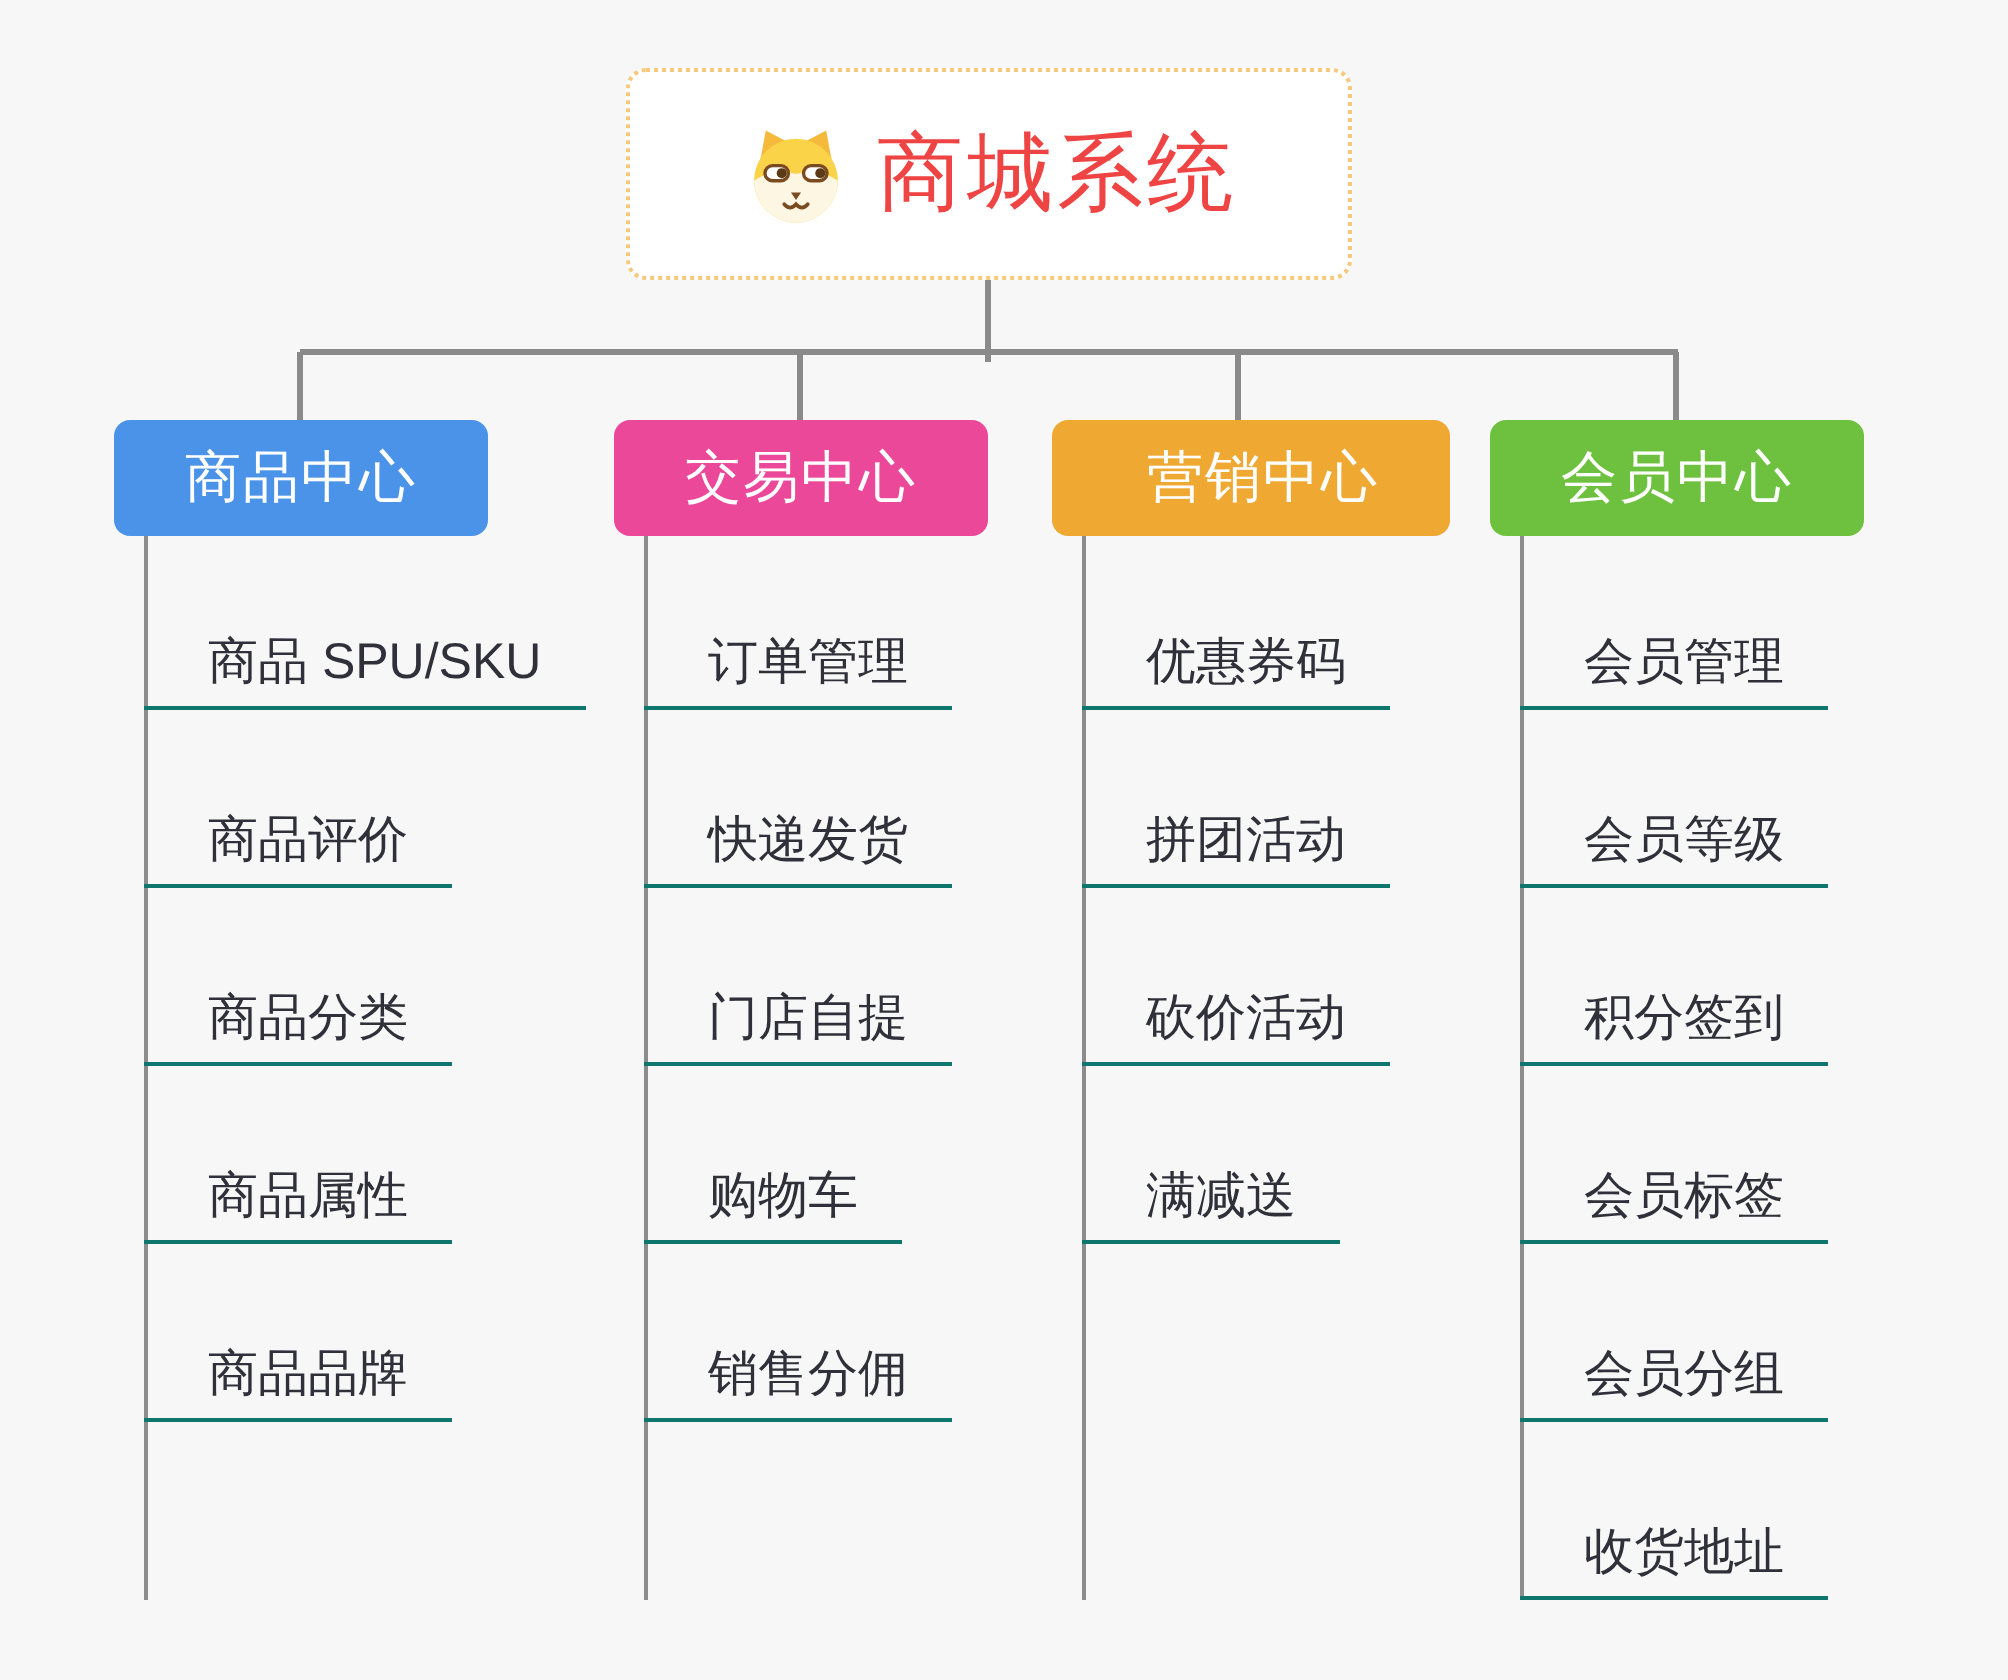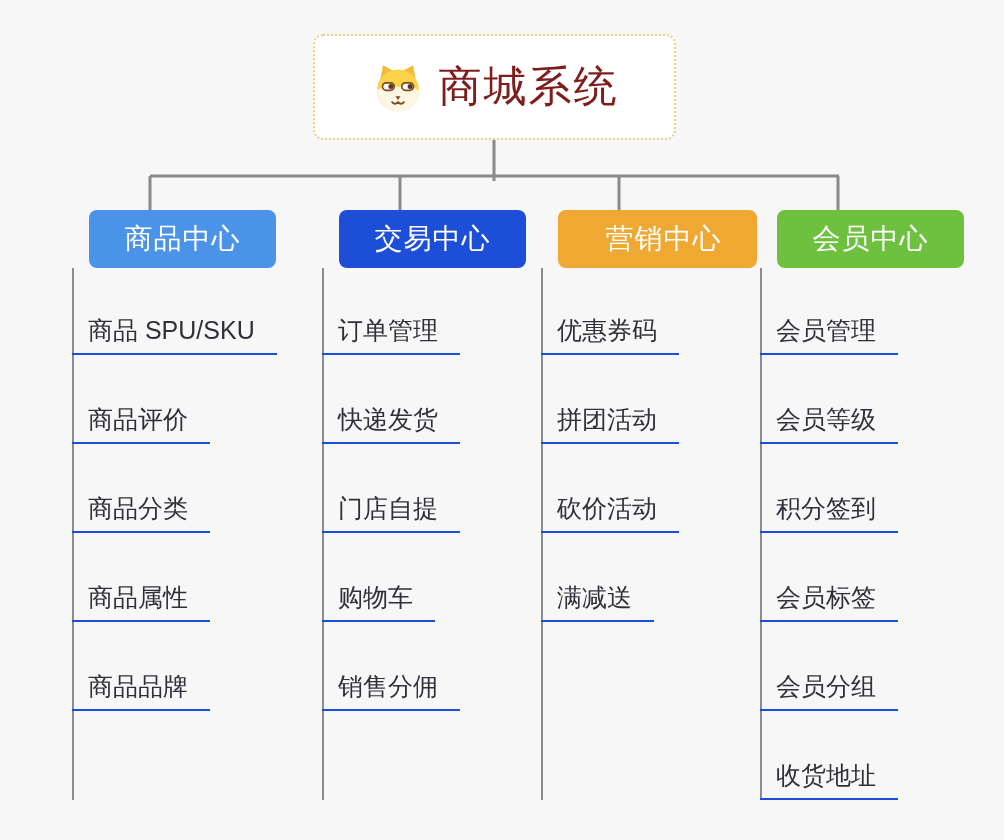--- a/index.html
+++ b/index.html
@@ -23,36 +23,36 @@
   }
   .root-title{
     font-size:43px;letter-spacing:2px;color:#F1A73E;white-space:nowrap;
   }
   .dog-icon{display:inline-flex;line-height:0;}
 
   
   .branch{position:absolute;top:210px;width:270px;}
   .branch-node{
     width:187px;height:58px;border-radius:8px;
-    display:flex;align-items:center;justify-content:center;margin-left:32px;
+    display:flex;align-items:center;justify-content:center;
   }
   .branch-label{color:#FFFFFF;font-size:28px;letter-spacing:1px;white-space:nowrap;}
   .trunk{
     position:absolute;left:15px;top:58px;width:2px;height:532px;background:#8C8C8C;
   }
   .items{position:absolute;left:0;top:58px;}
   .item{
     height:89px;display:flex;align-items:flex-end;margin-left:15px;
   }
   .item:first-child{height:87px;}
   .item-label{
     display:inline-block;white-space:nowrap;
     font-size:25px;color:#30303A;
-    padding:0 22px 6px 16px;
-    border-bottom:2px solid #1d4ed8;
+    padding:0 22px 6px 32px;
+    border-bottom:2px solid #0f766e;
   }
 </style>
 </head>
 <body style="background: rgb(247, 247, 247);">
 
 <div class="canvas">
 
   <svg class="connectors" width="1004" height="840" viewBox="0 0 1004 840">
     <path d="M494 140 L494 181 M150 176 L839 176 M150 176 L150 210 M400 176 L400 210 M619 176 L619 210 M838 176 L838 210" fill="none" stroke="#8A8A8A" stroke-width="3"></path>
   </svg>
@@ -65,21 +65,21 @@
         <circle cx="32" cy="35" r="25" fill="#FBD348"></circle>
         <path d="M7 35 A25 25 0 0 0 57 35 Q45 27 32 31 Q19 27 7 35 Z" fill="#FDF6E3"></path>
         <rect x="13.5" y="26" width="14" height="9" rx="4.5" fill="#FFFFFF" stroke="#7A4A20" stroke-width="2"></rect>
         <circle cx="23.5" cy="30.5" r="3" fill="#5B3A18"></circle>
         <rect x="36.5" y="26" width="14" height="9" rx="4.5" fill="#FFFFFF" stroke="#7A4A20" stroke-width="2"></rect>
         <circle cx="46.5" cy="30.5" r="3" fill="#5B3A18"></circle>
         <path d="M29 42 h6 l-3 4.5 Z" fill="#7A4A20"></path>
         <path d="M25 49 q3.5 4 7 0 q3.5 4 7 0" stroke="#7A4A20" stroke-width="2.2" fill="none" stroke-linecap="round"></path>
       </svg>
     </span>
-    <span class="root-title" style="color: #7f1d1d;">商城系统</span>
+    <span class="root-title" style="color: #ef4444;">商城系统</span>
   </div>
 
   <div id="branches">
       <div class="branch" style="left: 57px;">
         <div class="branch-node" style="background: rgb(75, 147, 232);">
           <span class="branch-label">商品中心</span>
         </div>
         <div class="trunk"></div>
         <div class="items">
           <div class="item">
@@ -93,21 +93,21 @@
           </div>
           <div class="item">
             <span class="item-label">商品属性</span>
           </div>
           <div class="item">
             <span class="item-label">商品品牌</span>
           </div>
         </div>
       </div>
       <div class="branch" style="left: 307px;">
-        <div class="branch-node" style="background: #1d4ed8;">
+        <div class="branch-node" style="background: #ec4899;">
           <span class="branch-label">交易中心</span>
         </div>
         <div class="trunk"></div>
         <div class="items">
           <div class="item">
             <span class="item-label">订单管理</span>
           </div>
           <div class="item">
             <span class="item-label">快递发货</span>
           </div>

